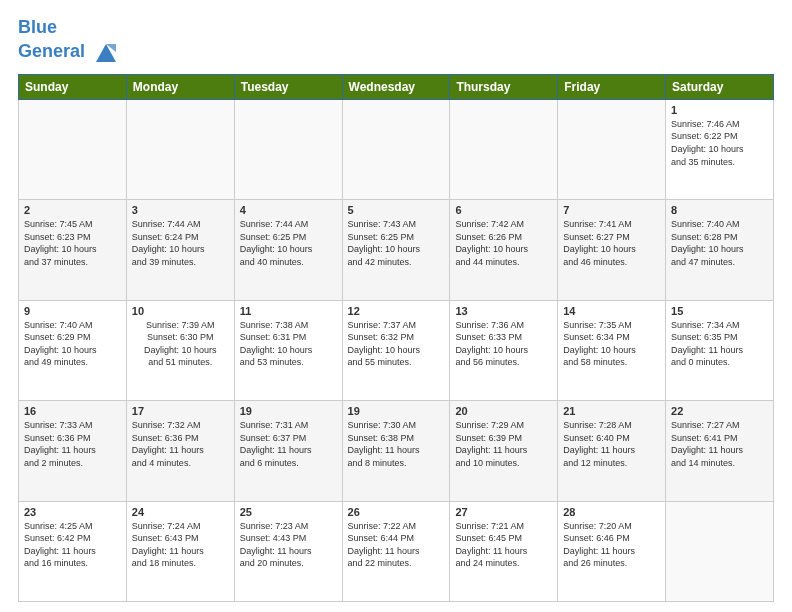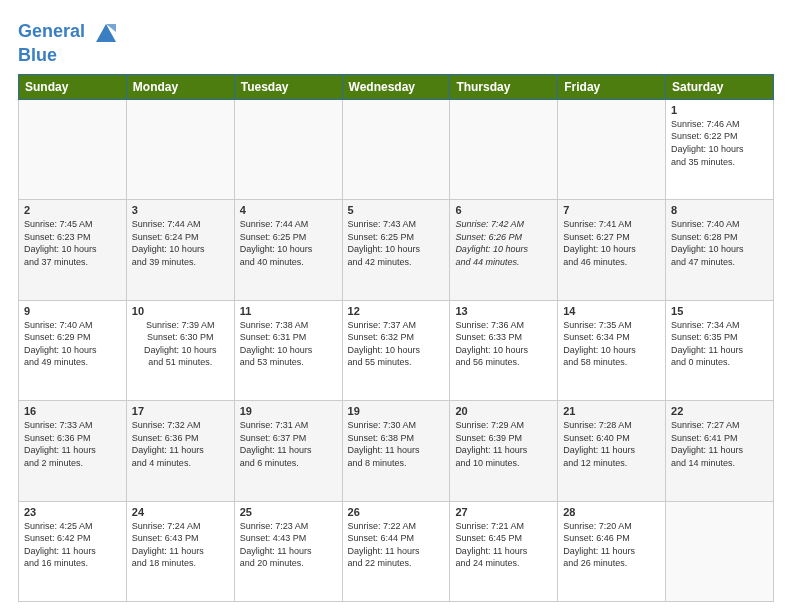--- a/index.html
+++ b/index.html
@@ -91,28 +91,28 @@
     .empty { background: #f9f9f9; }
     .row-alt { background: #f5f5f5; }
   </style>
 </head>
 <body>
 
 <div class="page">
   <div class="header">
     <div class="logo">
       <div>
+        <div class="logo-text" style="color:#3a7fc1;font-size:18px;">Blue</div>
         <div class="logo-text">
           <span class="blue">General</span>
           <svg class="logo-icon" viewBox="0 0 28 28" style="display:inline-block;vertical-align:middle;">
             <polygon points="4,24 14,6 24,24" fill="#3a7fc1"></polygon>
             <polygon points="14,6 24,6 24,14" fill="#3a7fc1" opacity="0.7"></polygon>
           </svg>
         </div>
-        <div class="logo-text" style="color:#3a7fc1;font-size:18px;">Blue</div>
       </div>
     </div>
     <div class="title-block">
       <div class="month-title"></div>
       <div class="subtitle"></div>
     </div>
   </div>
 
   <table class="calendar">
     <thead>
@@ -166,21 +166,21 @@
           </td>
           <td>
             <span class="day-num">5</span>
             <div class="day-info" style="white-space: pre-line;">Sunrise: 7:43 AM
 Sunset: 6:25 PM
 Daylight: 10 hours
 and 42 minutes.</div>
           </td>
           <td>
             <span class="day-num">6</span>
-            <div class="day-info" style="white-space: pre-line; font-style: italic;">Sunrise: 7:42 AM
+            <div class="day-info" style="white-space: pre-line;">Sunrise: 7:42 AM
 Sunset: 6:26 PM
 Daylight: 10 hours
 and 44 minutes.</div>
           </td>
           <td>
             <span class="day-num">7</span>
             <div class="day-info" style="white-space: pre-line;">Sunrise: 7:41 AM
 Sunset: 6:27 PM
 Daylight: 10 hours
 and 46 minutes.</div>

